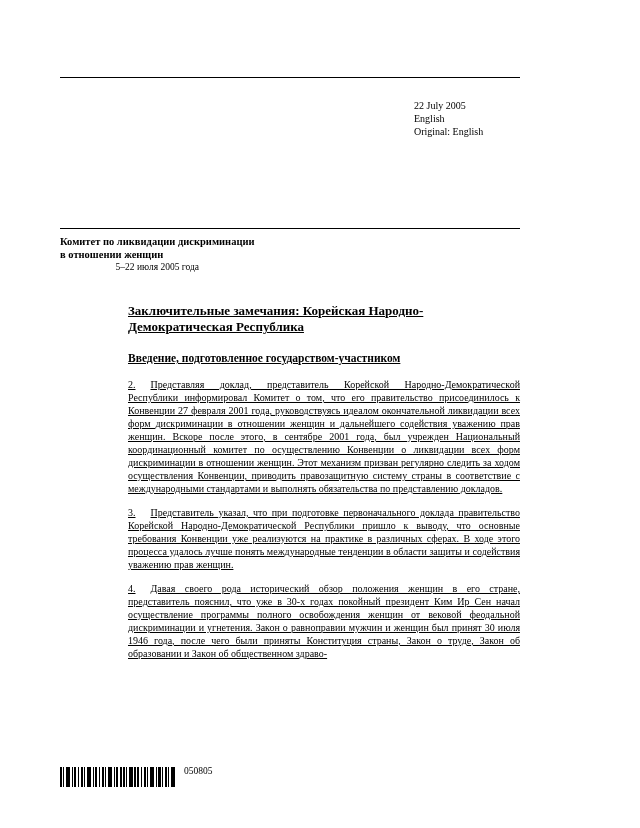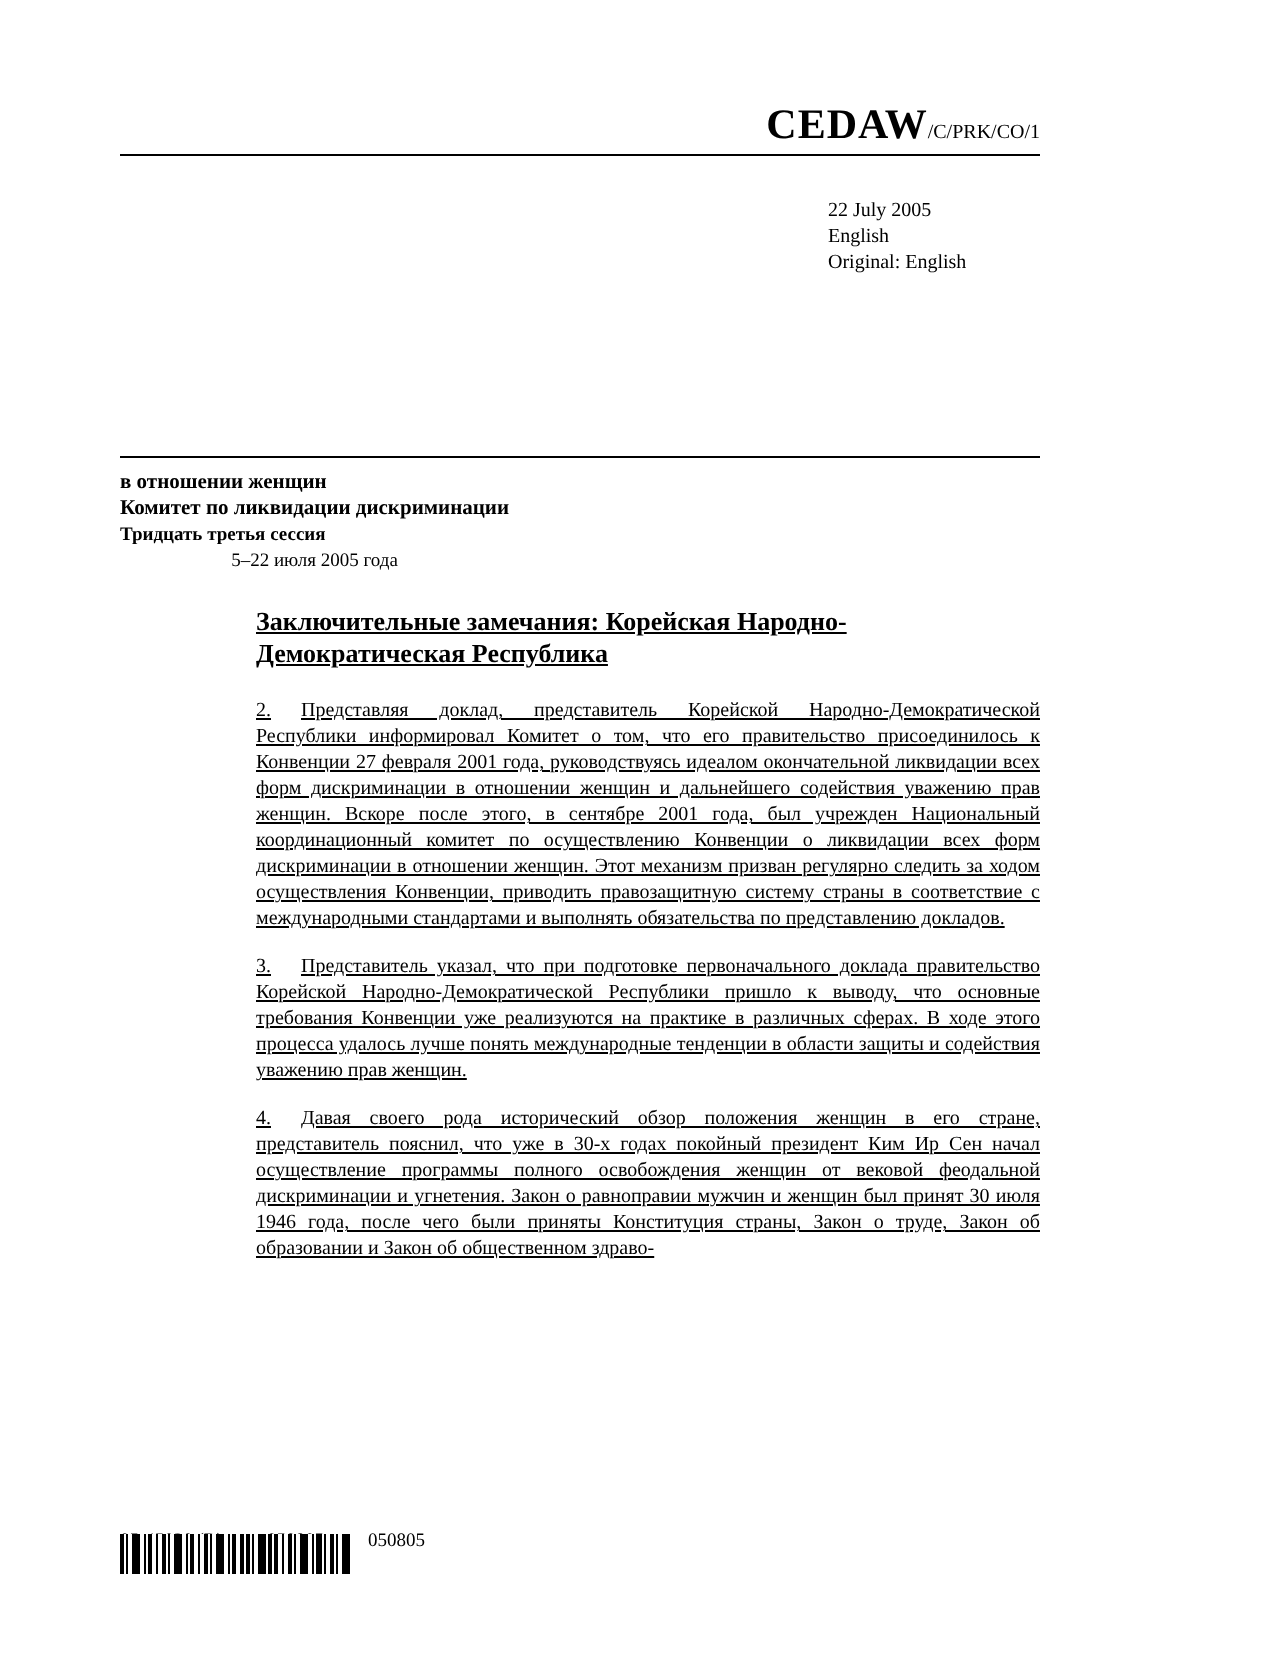--- a/index.html
+++ b/index.html
@@ -73,46 +73,43 @@
       repeating-linear-gradient(90deg, #000 0 2px, transparent 2px 7px),
       repeating-linear-gradient(90deg, transparent 0 9px, #000 9px 10px, transparent 10px 13px);
     background-color: #fff;
   }
 </style>
 </head>
 <body>
 
 <div class="page">
 
-  <div class="masthead">
-    <span class="sym-large">CEDAW</span><span class="sym-small">/C/PRK/CO/1</span>
-  </div>
 
   <div class="rule rule-top"></div>
 
   <div class="dateblock">
     <div>22 July 2005</div>
     <div>English</div>
     <div>Original: English</div>
   </div>
 
   <div class="rule rule-mid"></div>
 
   <div class="committee">
+    <div class="c-bold">Комитет по ликвидации дискриминации</div>
     <div class="c-bold">в отношении женщин</div>
-    <div class="c-bold">Комитет по ликвидации дискриминации</div>
-    <div class="c-session">Тридцать третья сессия</div>
     <div class="c-dates">5–22 июля 2005 года</div>
   </div>
 
   <div class="body-col">
 
     <h1 class="title">Заключительные замечания: Корейская Народно-Демократическая Республика</h1>
 
 
+    <h2 class="section">Введение, подготовленное государством-участником</h2>
 
     <p class="para"><span class="pnum">2.</span><span class="ptab"></span><span>Представляя доклад, представитель Корейской Народно-Демократической Республики информировал Комитет о том, что его правительство присоединилось к Конвенции 27 февраля 2001 года, руководствуясь идеалом окончательной ликвидации всех форм дискриминации в отношении женщин и дальнейшего содействия уважению прав женщин. Вскоре после этого, в сентябре 2001 года, был учрежден Национальный координационный комитет по осуществлению Конвенции о ликвидации всех форм дискриминации в отношении женщин. Этот механизм призван регулярно следить за ходом осуществления Конвенции, приводить правозащитную систему страны в соответствие с международными стандартами и выполнять обязательства по представлению докладов.</span></p>
 
     <p class="para"><span class="pnum">3.</span><span class="ptab"></span><span>Представитель указал, что при подготовке первоначального доклада правительство Корейской Народно-Демократической Республики пришло к выводу, что основные требования Конвенции уже реализуются на практике в различных сферах. В ходе этого процесса удалось лучше понять международные тенденции в области защиты и содействия уважению прав женщин.</span></p>
 
     <p class="para"><span class="pnum">4.</span><span class="ptab"></span><span>Давая своего рода исторический обзор положения женщин в его стране, представитель пояснил, что уже в 30-х годах покойный президент Ким Ир Сен начал осуществление программы полного освобождения женщин от вековой феодальной дискриминации и угнетения. Закон о равноправии мужчин и женщин был принят 30 июля 1946 года, после чего были приняты Конституция страны, Закон о труде, Закон об образовании и Закон об общественном здраво-</span></p>
 
   </div>
 
   <div class="footer">

